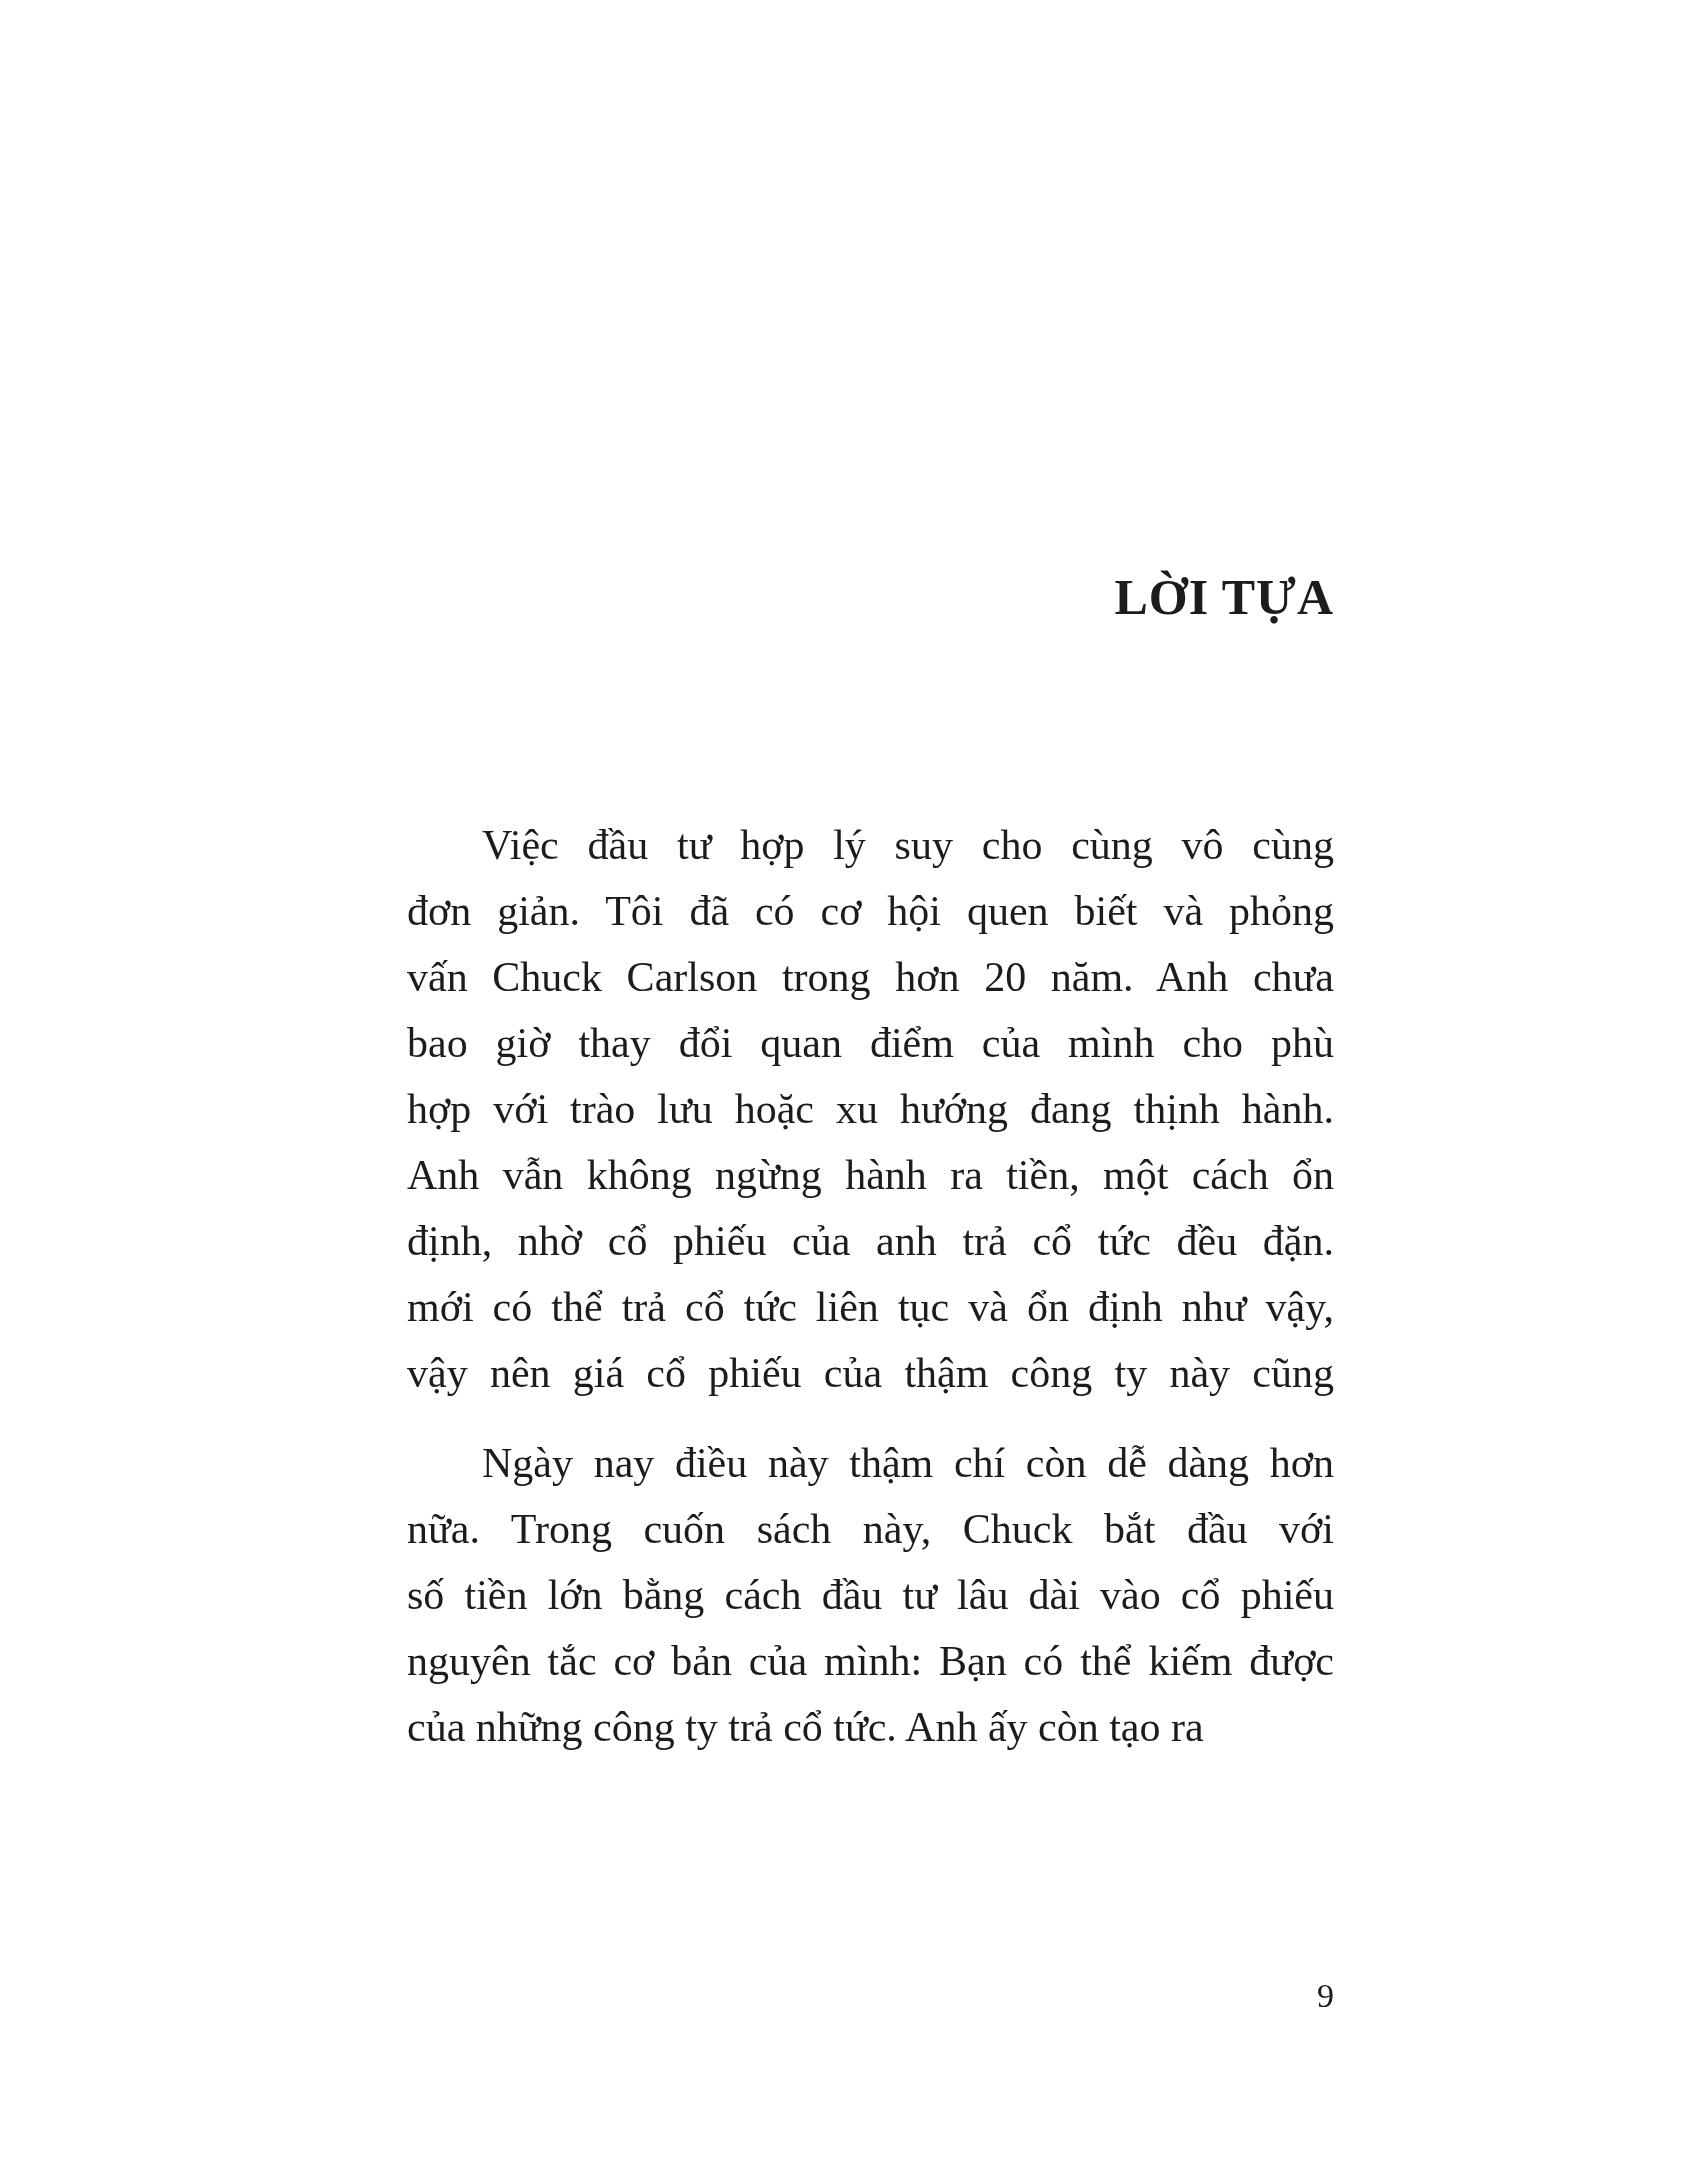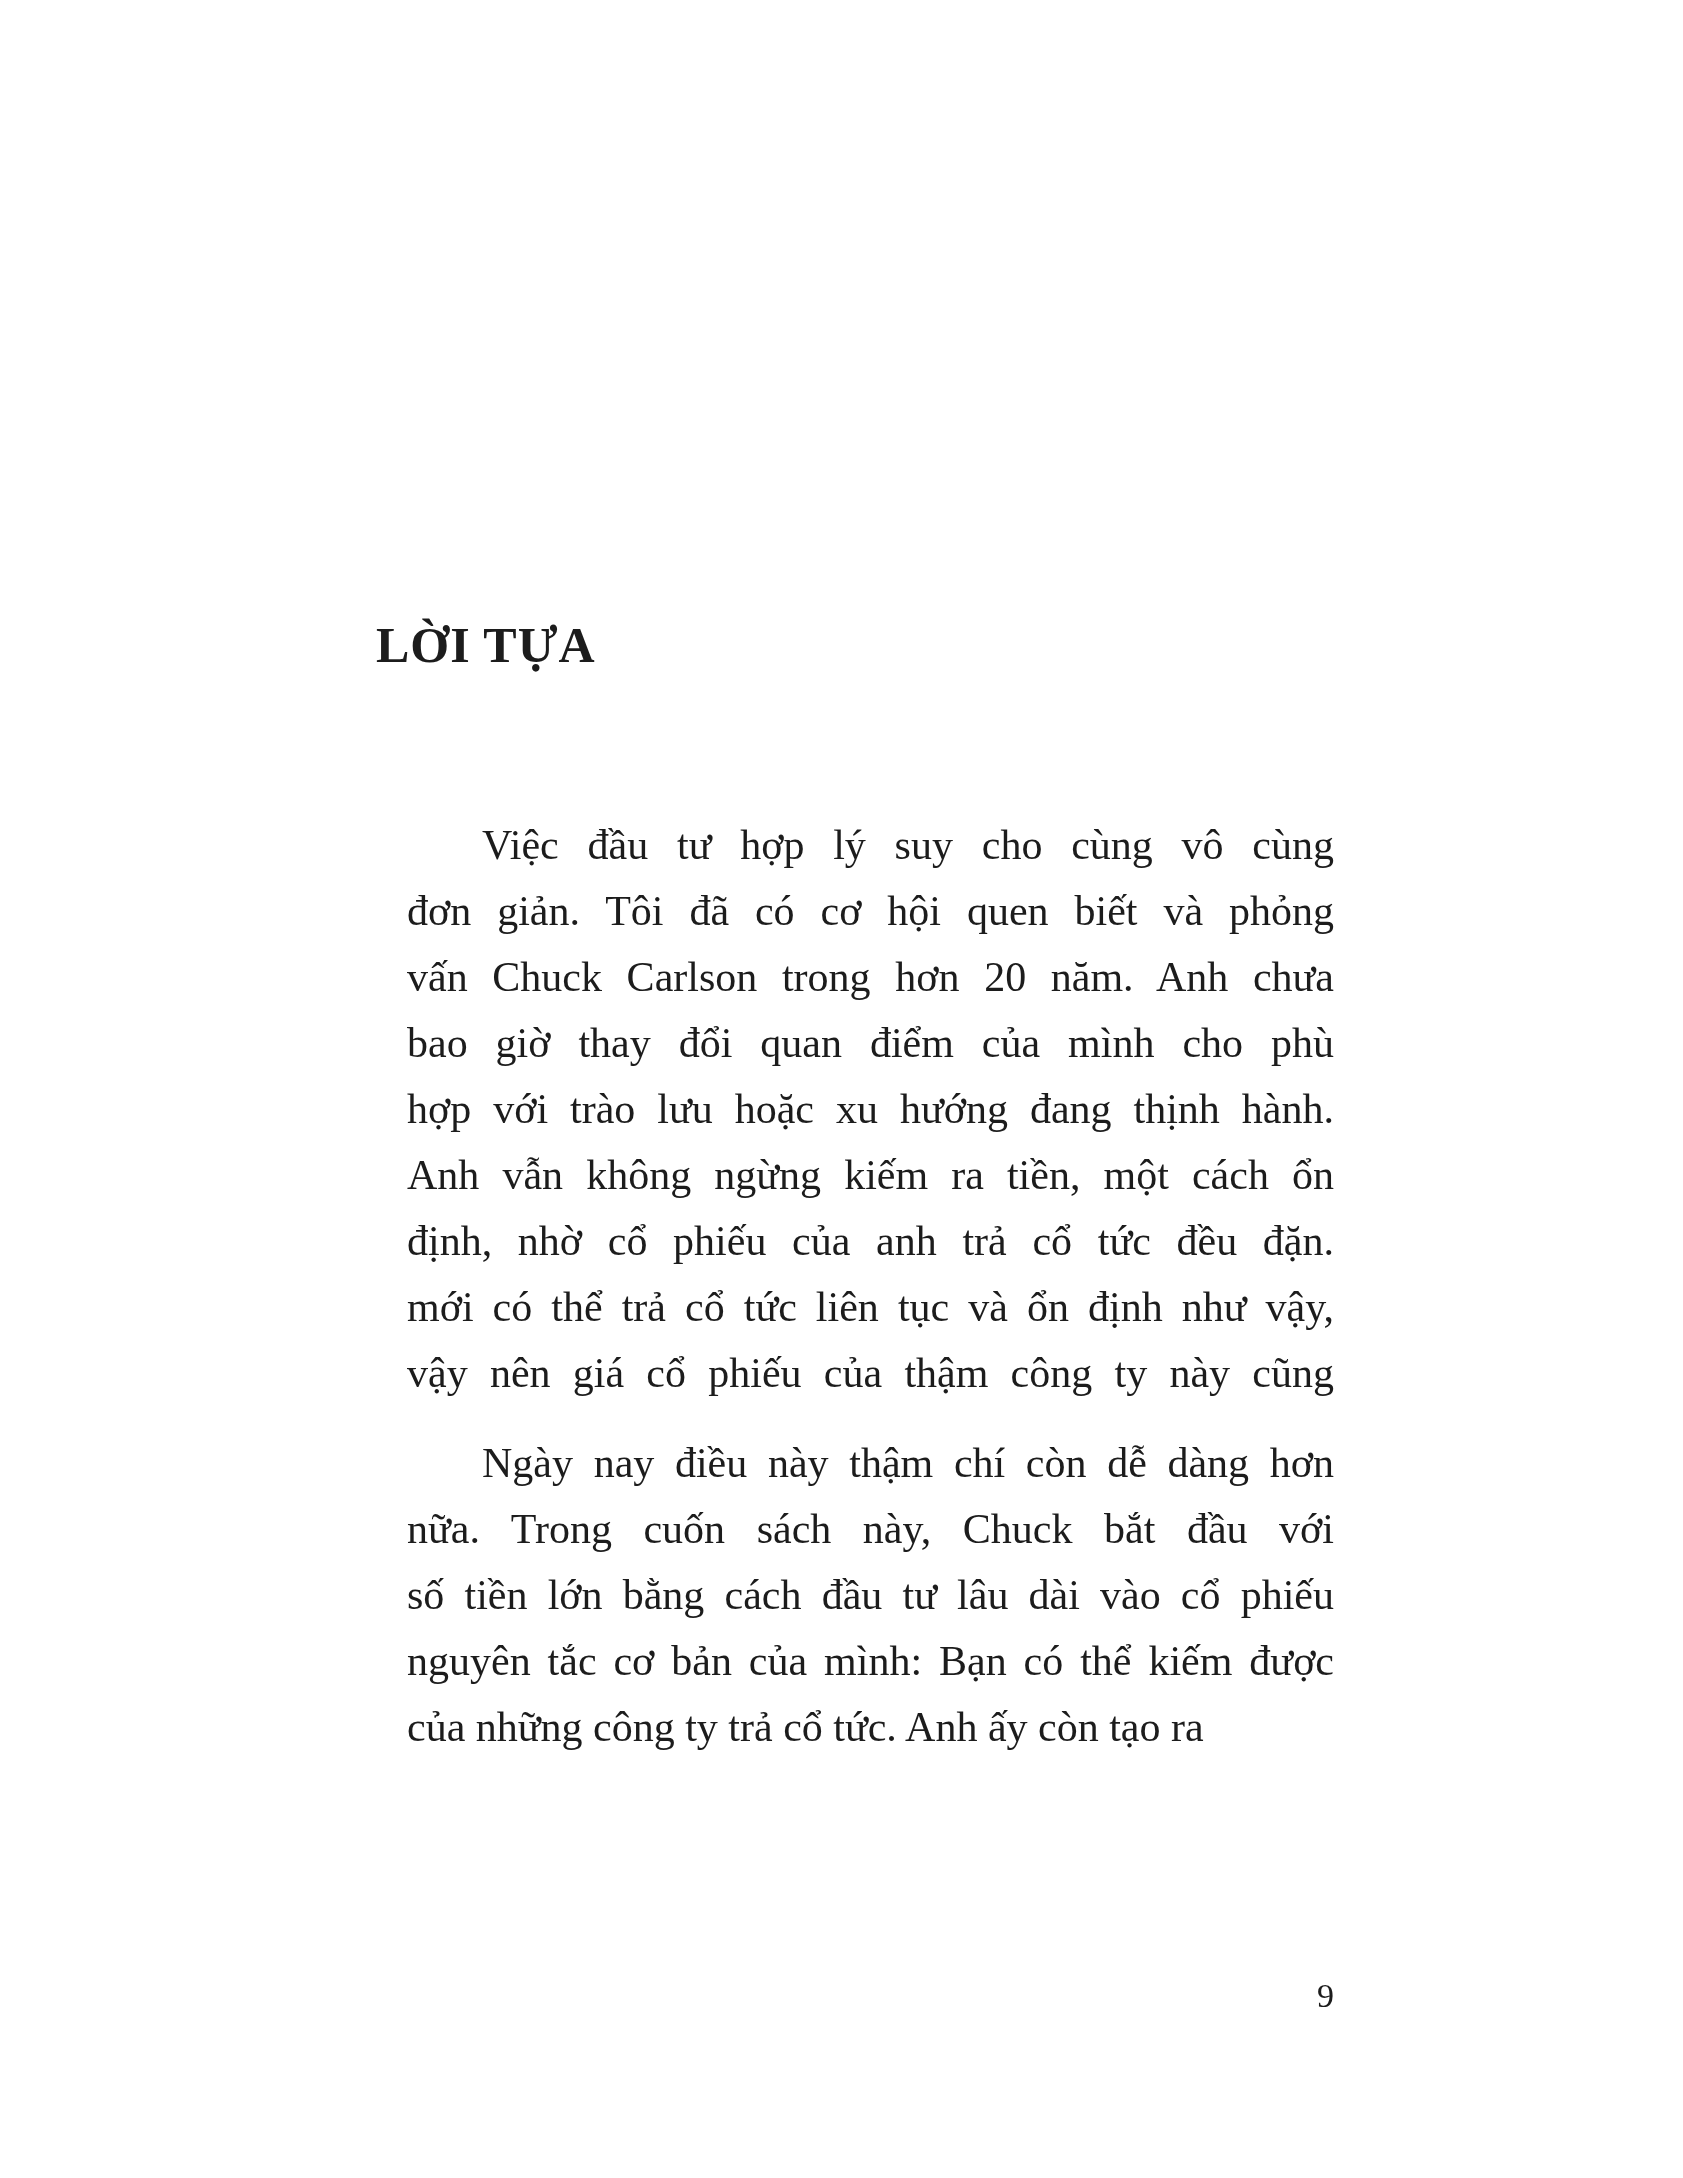--- a/index.html
+++ b/index.html
@@ -11,24 +11,24 @@
     position: relative;
     width: 1683px;
     height: 2178px;
     background: #ffffff;
     overflow: hidden;
     font-family: "Liberation Serif", "DejaVu Serif", serif;
     color: #1c1c1c;
   }
   .page-title {
     position: absolute;
-    top: 616px;
+    top: 568px;
     left: 376px;
     width: 958px;
-    text-align: left;
+    text-align: right;
     font-size: 50px;
     font-weight: bold;
     letter-spacing: 1px;
     line-height: 59px;
     color: #1c1c1c;
   }
   .body-text {
     position: absolute;
     top: 812px;
     left: 378px;
@@ -69,21 +69,21 @@
 <div class="page">
   <div class="page-title">LỜI TỰA</div>
 
   <div class="body-text">
       <div class="paragraph">
         <div class="line first">Việc đầu tư hợp lý suy cho cùng vô cùng</div>
         <div class="line">đơn giản. Tôi đã có cơ hội quen biết và phỏng</div>
         <div class="line">vấn Chuck Carlson trong hơn 20 năm. Anh chưa</div>
         <div class="line">bao giờ thay đổi quan điểm của mình cho phù</div>
         <div class="line">hợp với trào lưu hoặc xu hướng đang thịnh hành.</div>
-        <div class="line">Anh vẫn không ngừng kiếm ra tiền, một cách ổn</div>
+        <div class="line">Anh vẫn không ngừng hành ra tiền, một cách ổn</div>
         <div class="line">định, nhờ cổ phiếu của anh trả cổ tức đều đặn.</div>
         <div class="line">mới có thể trả cổ tức liên tục và ổn định như vậy,</div>
         <div class="line">vậy nên giá cổ phiếu của thậm công ty này cũng</div>
       </div>
       <div class="paragraph">
         <div class="line first">Ngày nay điều này thậm chí còn dễ dàng hơn</div>
         <div class="line">nữa. Trong cuốn sách này, Chuck bắt đầu với</div>
         <div class="line">số tiền lớn bằng cách đầu tư lâu dài vào cổ phiếu</div>
         <div class="line">nguyên tắc cơ bản của mình: Bạn có thể kiếm được</div>
         <div class="line last">của những công ty trả cổ tức. Anh ấy còn tạo ra</div>

